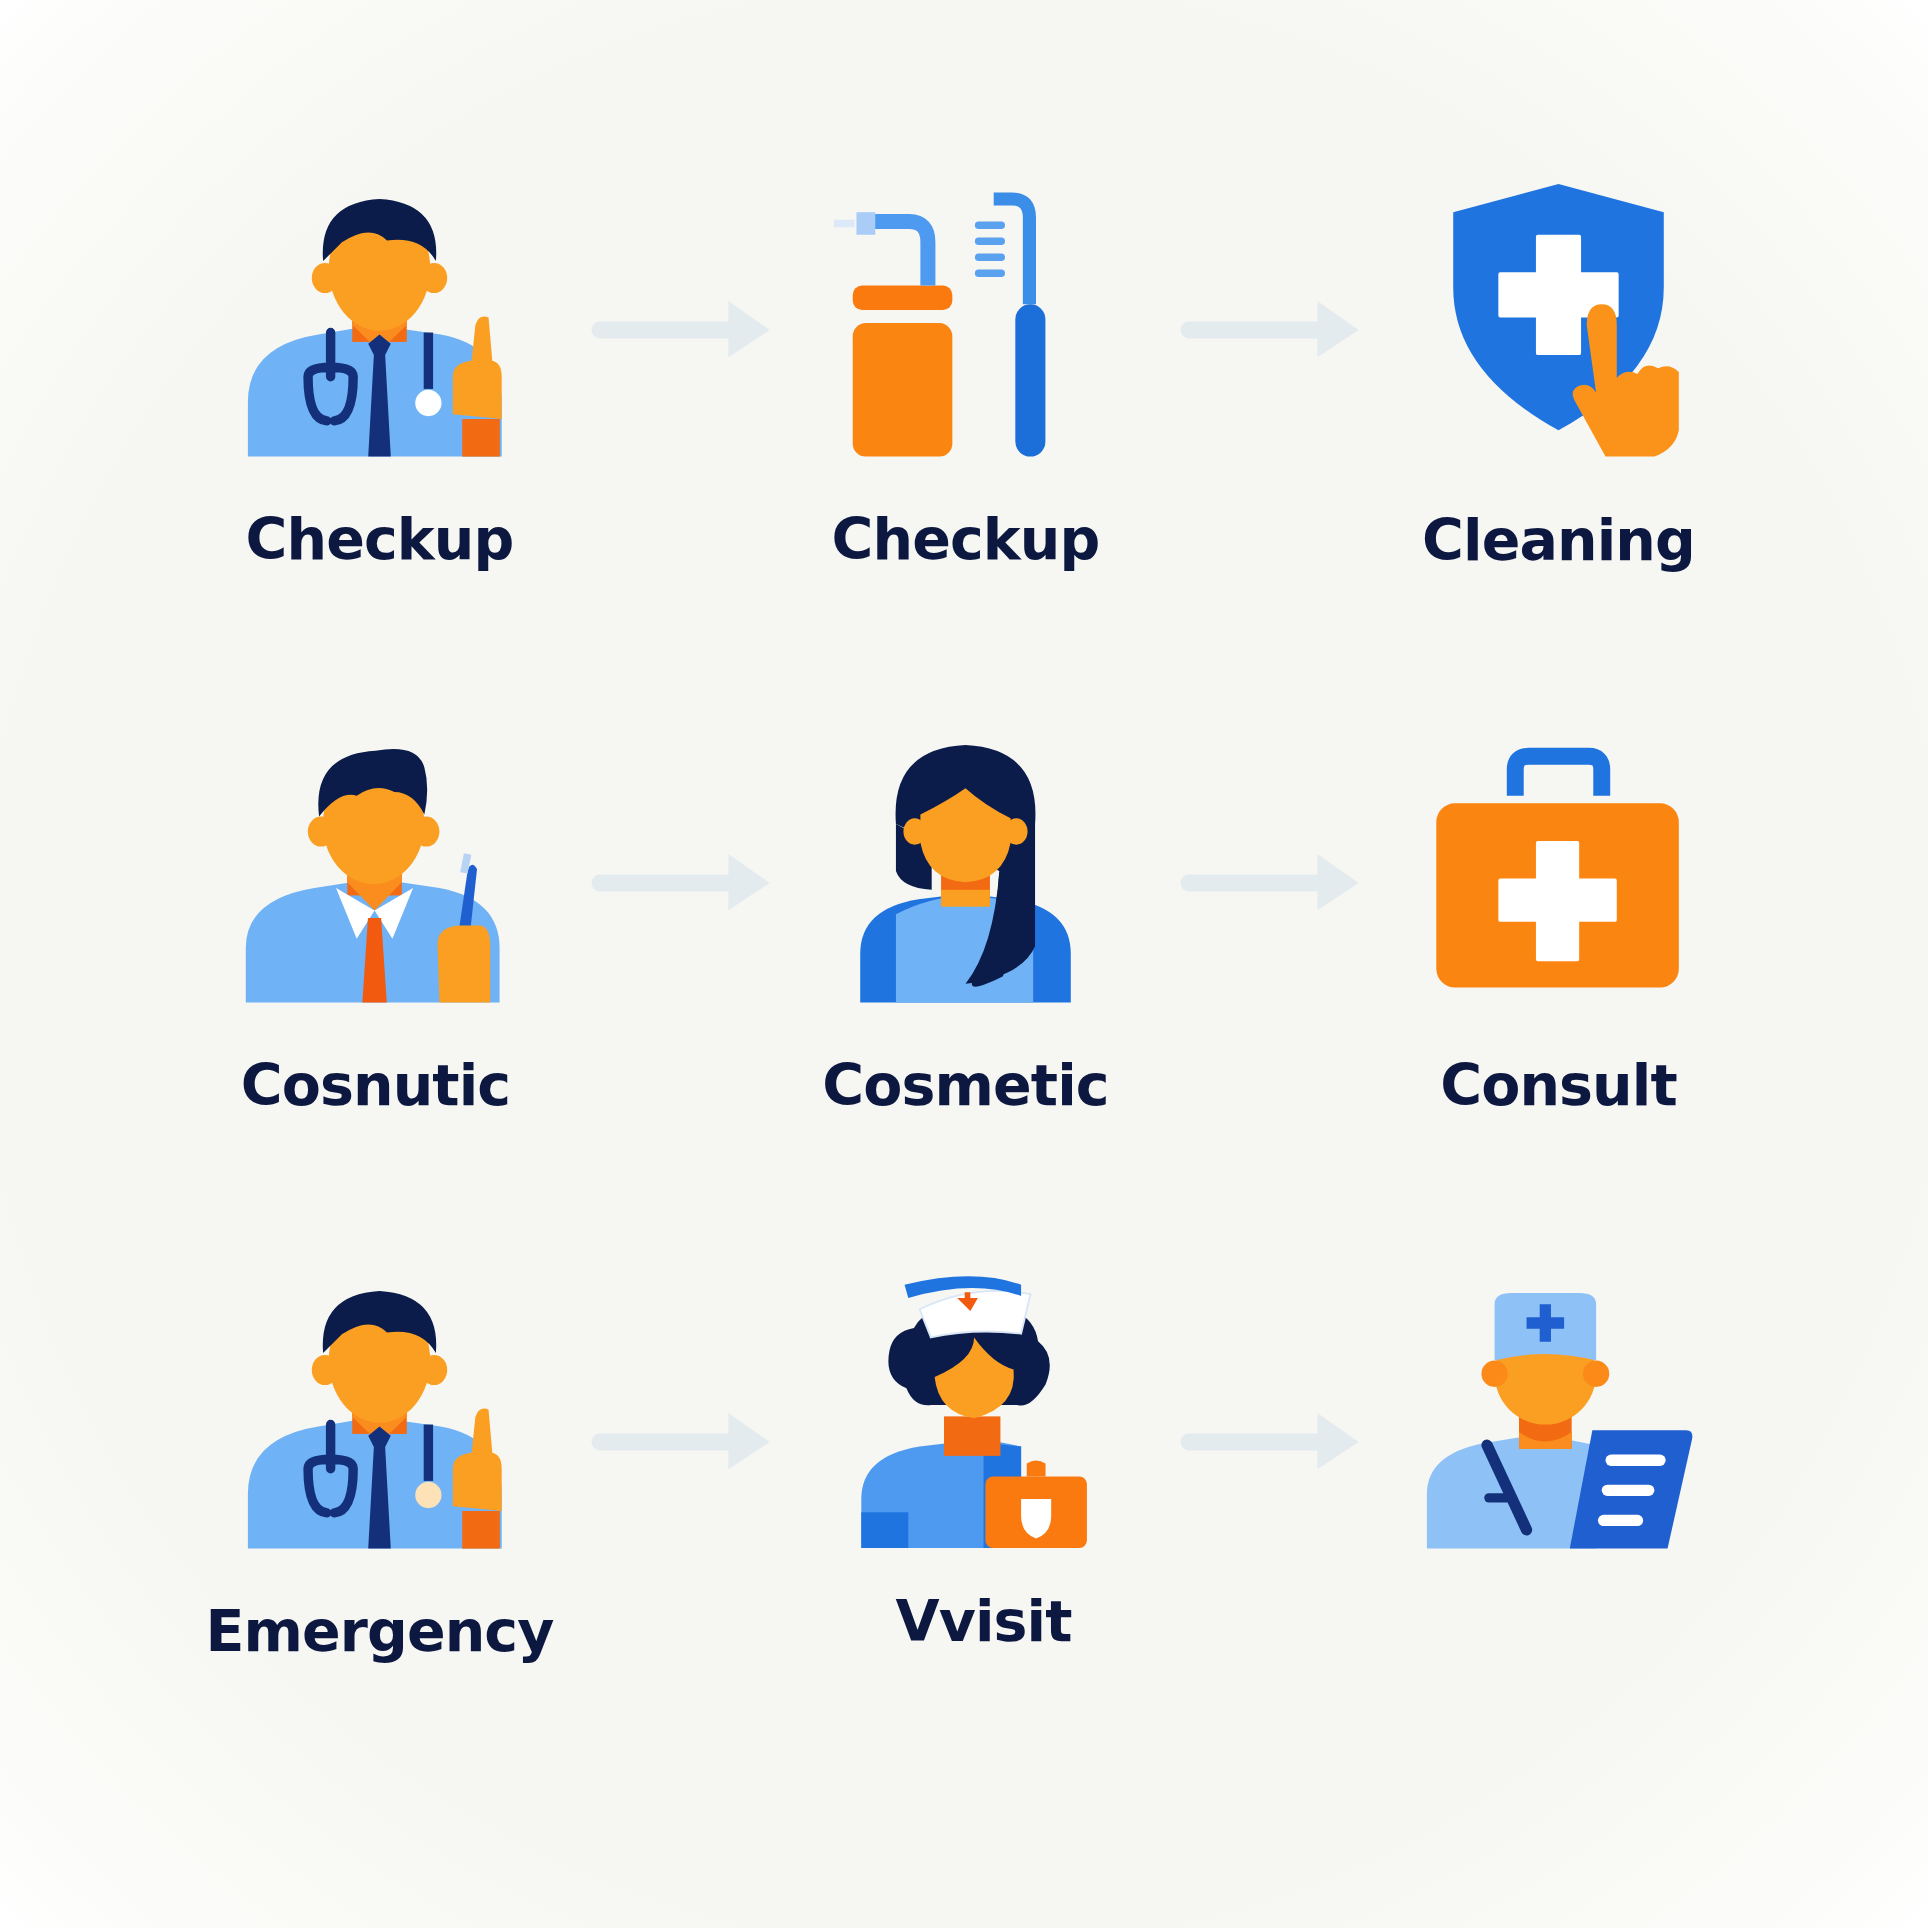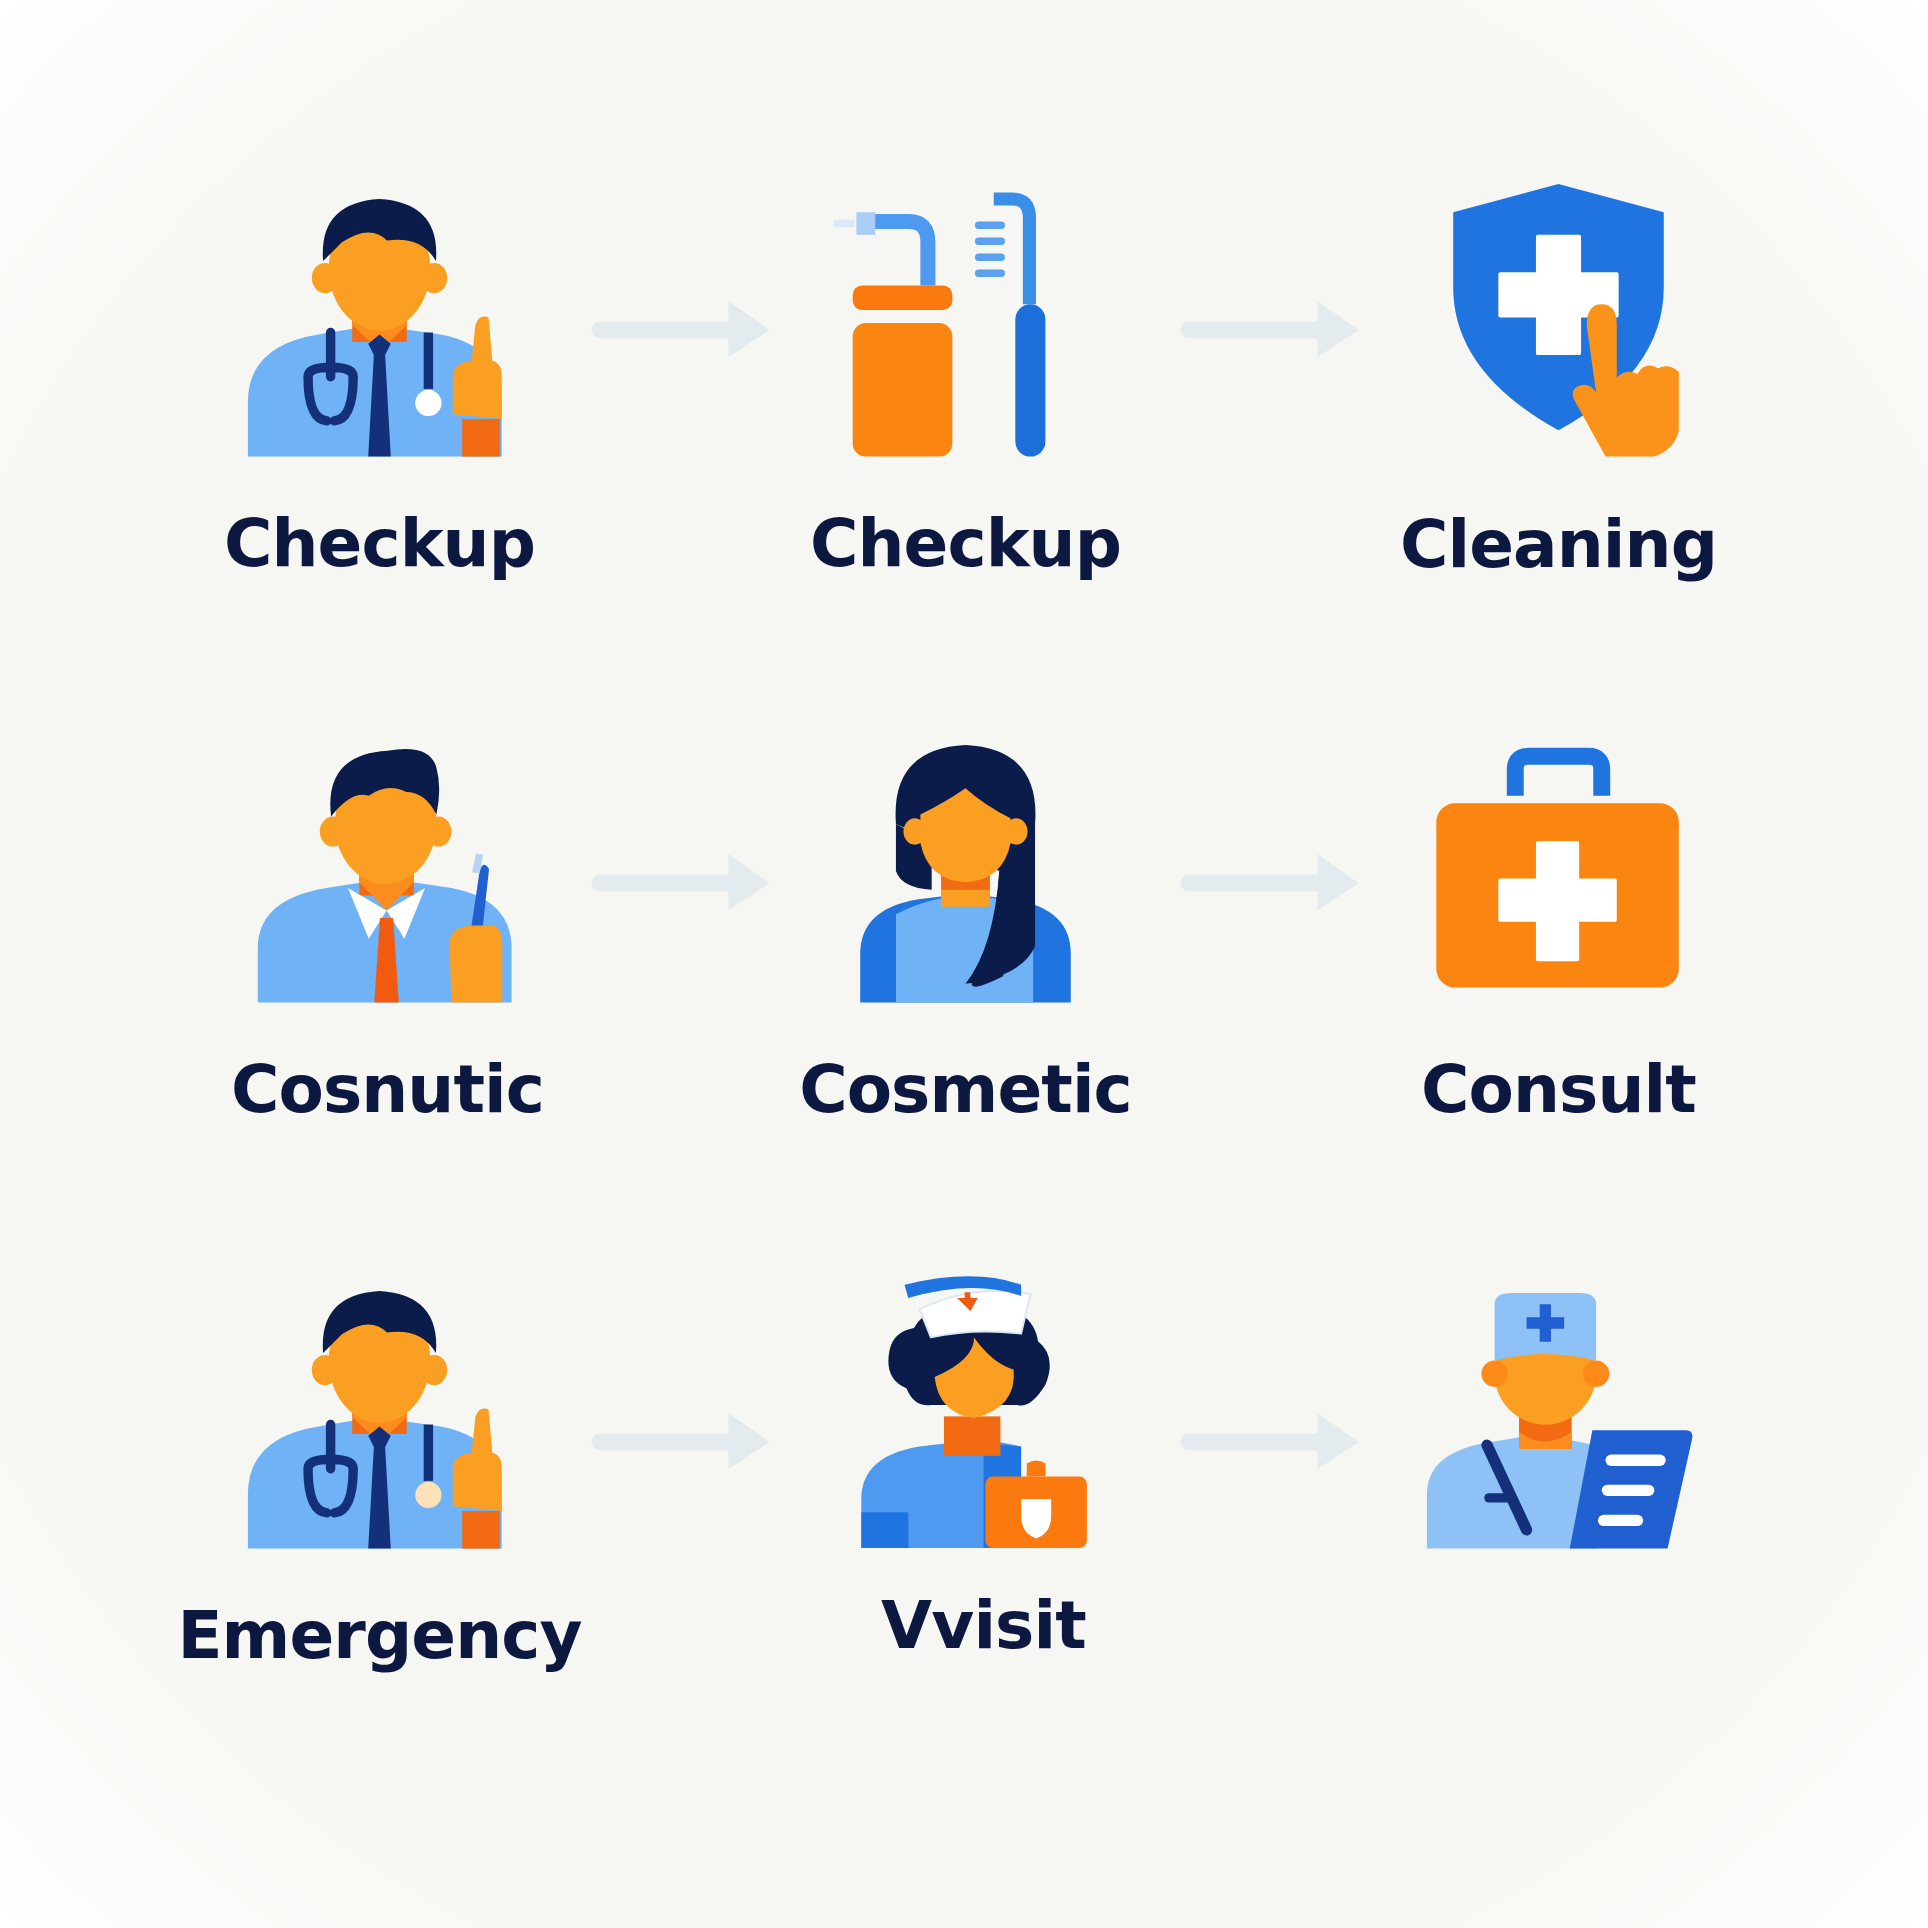--- a/index.html
+++ b/index.html
@@ -15,21 +15,21 @@
   .cell {
     position: absolute; width: 527px; height: 584px;
     display: flex; flex-direction: column; align-items: center;
   }
   .icon {
     width: 301px; height: 282px; position: relative;
   }
   .icon svg { width: 100%; height: 100%; display: block; }
   .label {
     margin-top: 45px;
-    font-weight: bold; font-size: 66px; letter-spacing: -0.9px;
+    font-weight: bold; font-size: 57px; letter-spacing: -0.9px;
     line-height: 1; white-space: nowrap;
   }
   .arrow {
     position: absolute; width: 181px; height: 60px;
   }
   .arrow svg { width: 100%; height: 100%; display: block; }
 </style>
 </head>
 <body>
 
@@ -93,21 +93,21 @@
     <div class="icon">
       <svg viewBox="0 0 320 300">
         <path d="M160 0 L272 30 V110 Q272 200 160 262 Q48 200 48 110 V30 Z" fill="#1f74e0"></path>
         <path d="M138 56 H182 V96 H222 V140 H182 V180 H138 V140 H98 V96 H138 Z" fill="#ffffff" stroke="#ffffff" stroke-width="4" stroke-linejoin="round"></path>
         <path d="M190 150 Q190 128 206 128 Q222 128 222 150 V206 Q232 196 244 202 Q252 188 266 196 Q278 190 288 200 V262 Q284 282 262 290 H210 L178 232 Q170 218 184 214 Q194 212 200 222 Z" fill="#fb931a"></path>
       </svg>
     </div>
     <div class="label" style="color:#0d1840;margin-top:46px;">Cleaning</div>
   </div>
 
-  <div class="cell" style="left:124px; top:730px;">
+  <div class="cell" style="left:112px; top:730px;">
     <div class="icon">
       <svg viewBox="0 0 320 300">
         <path d="M22 290 V232 Q22 180 95 168 L160 158 L228 168 Q292 180 292 232 V290 Z" fill="#6fb2f5"></path>
         <rect x="130" y="140" width="58" height="36" fill="#f26a12"></rect>
         <path d="M130 162 L159 192 L188 162 V140 H130 Z" fill="#fb8c1e"></path>
         <path d="M118 168 L159 192 L140 222 Z M200 168 L159 192 L178 222 Z" fill="#ffffff"></path>
         <path d="M152 200 L166 200 L172 290 H146 Z" fill="#f25a10"></path>
         <path d="M242 258 L258 150 Q262 138 268 148 L256 258 Z" fill="#1f5fd0"></path>
         <path d="M254 152 L258 132" stroke="#b8d4f4" stroke-width="8"></path>
         <path d="M226 228 Q226 210 248 208 H272 Q282 210 282 230 V290 H228 Z" fill="#fb9f22"></path>

